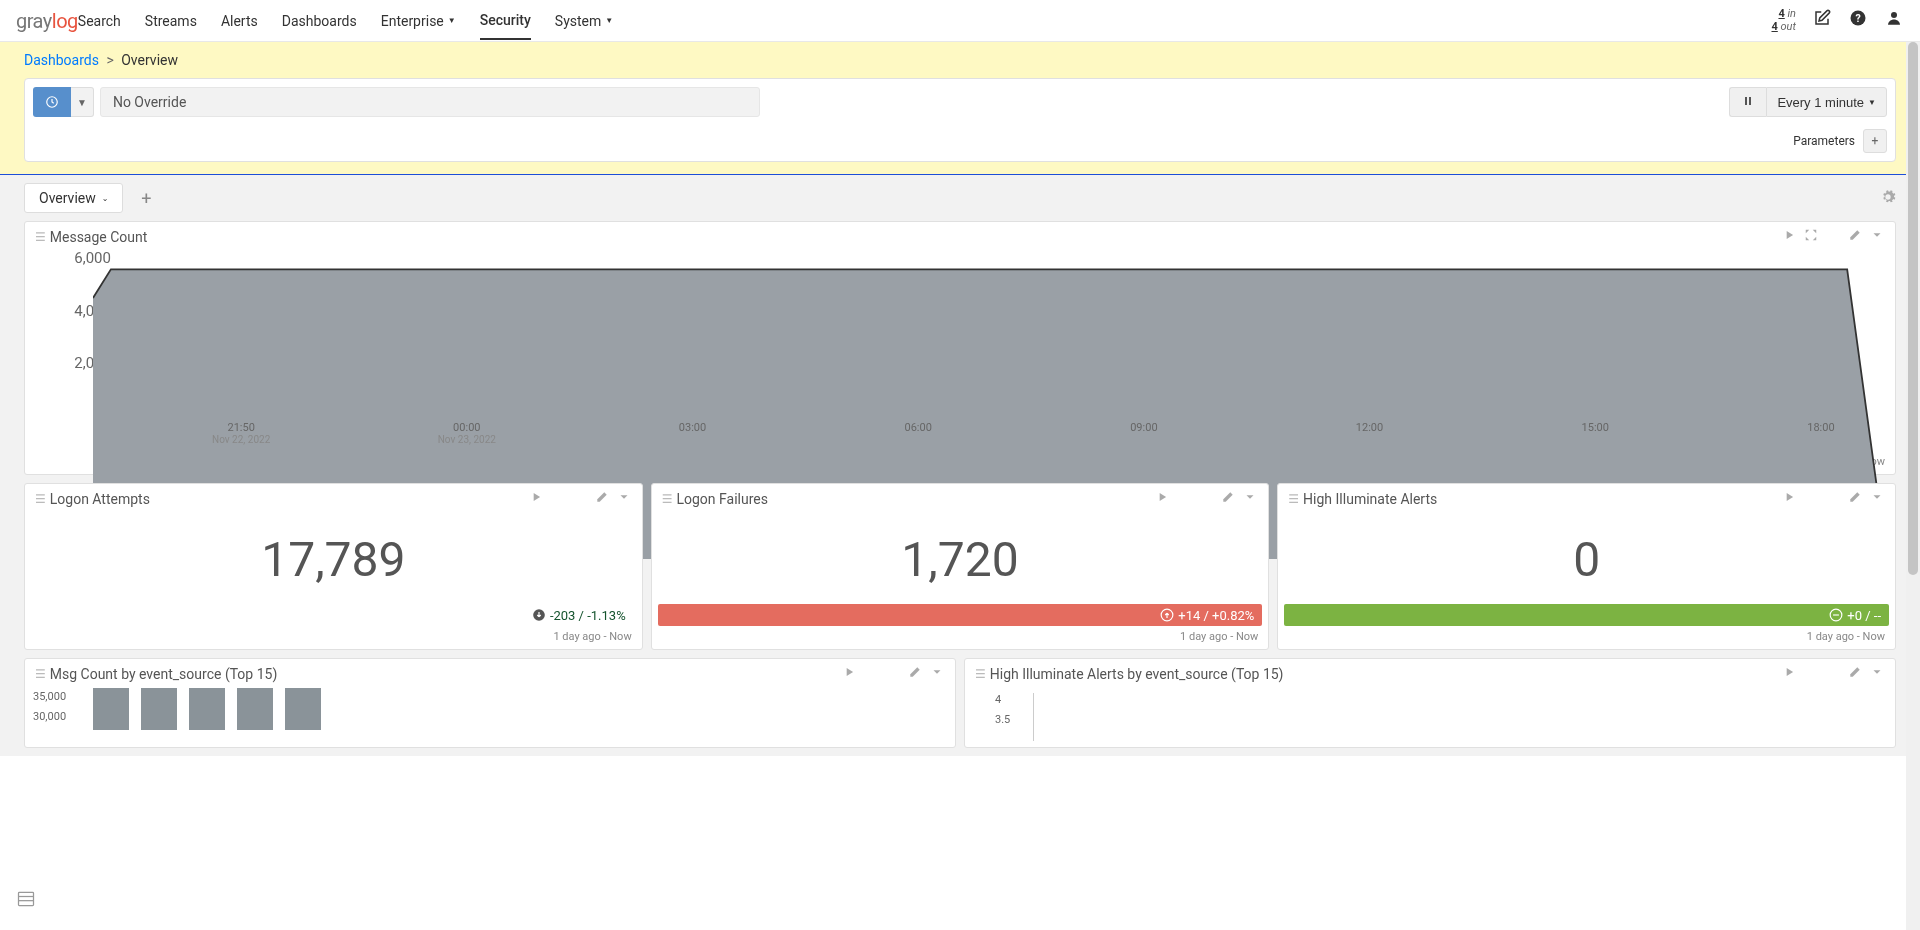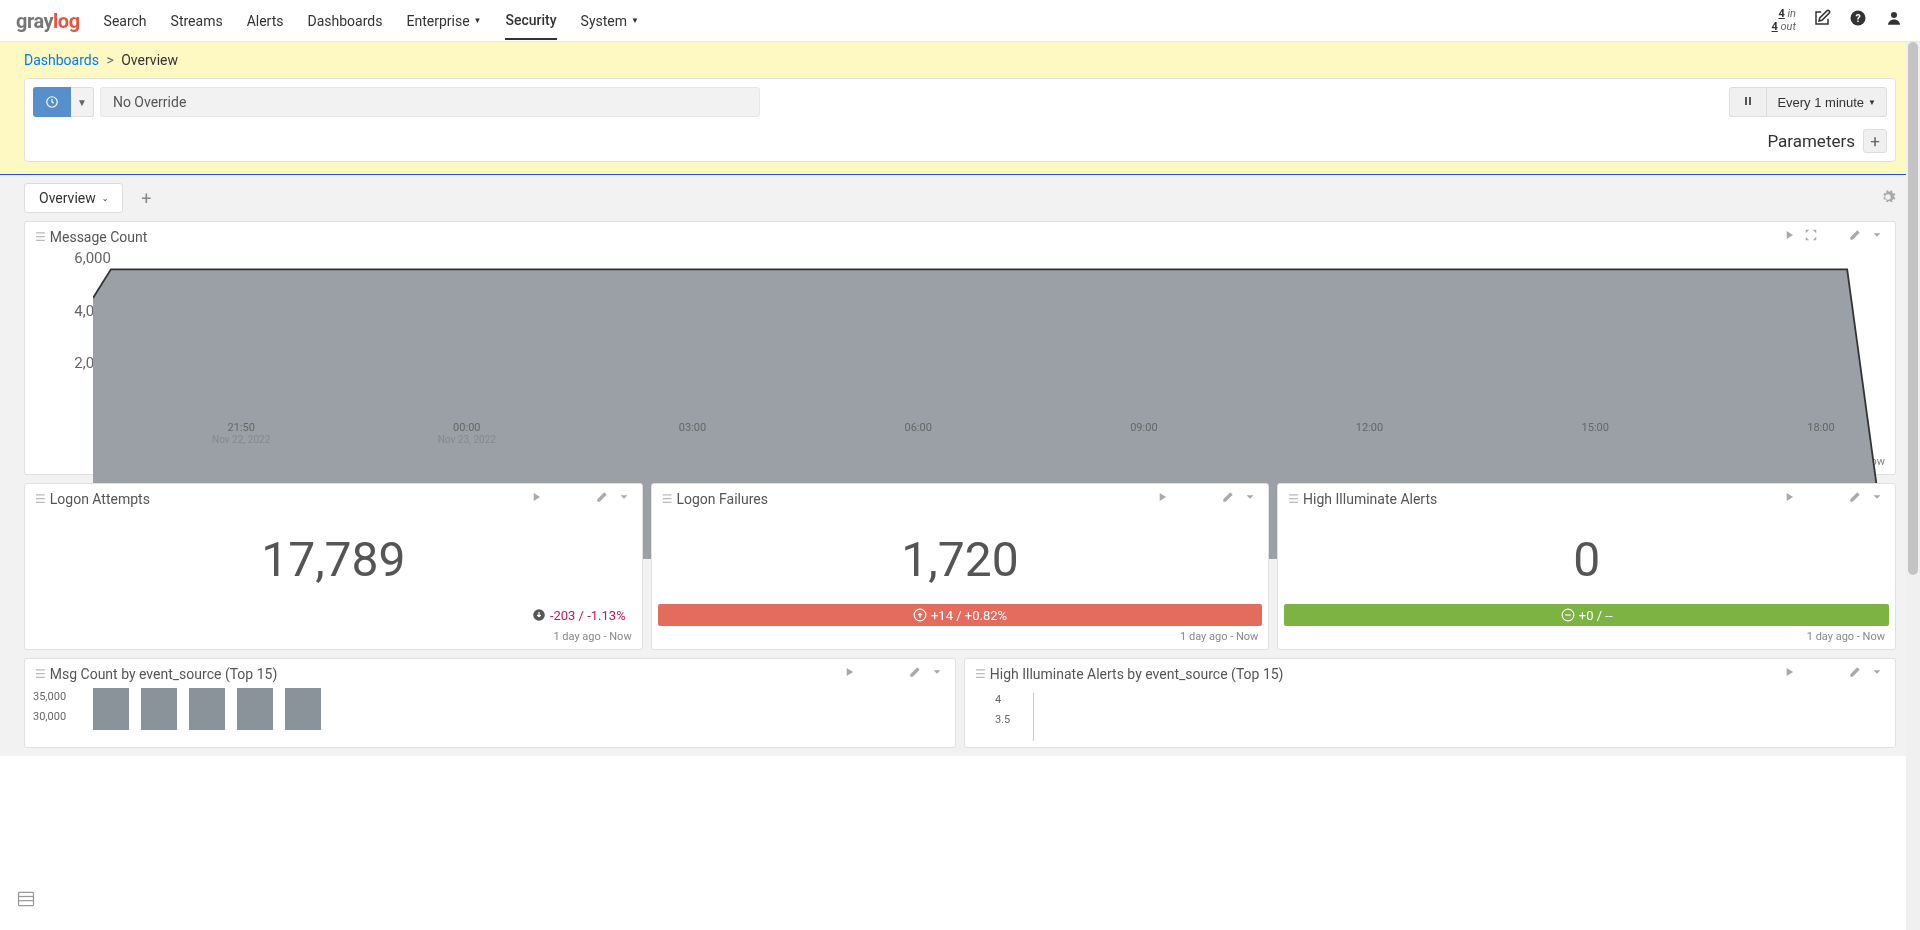--- a/index.html
+++ b/index.html
@@ -1,20 +1,20 @@
 <!DOCTYPE html>
 <html><head>
 <meta charset="utf-8">
 <style>
 * { box-sizing: border-box; margin: 0; padding: 0; }
 body { font-family: -apple-system, BlinkMacSystemFont, "Segoe UI", Roboto, sans-serif; font-size: 14px; color: #333; background: #fff; }
 
 
 .topnav { display: flex; align-items: center; height: 42px; border-bottom: 1px solid #e8e8e8; padding: 0 16px; background: #fff; }
-.logo { font-size: 20px; font-weight: 700; letter-spacing: -0.5px; margin-right: 24px; }
+.logo { font-size: 20px; font-weight: 400; letter-spacing: -0.5px; }
 .logo .g1 { color: #777; }
 .logo .g2 { color: #e8543f; }
 .nav-links { display: flex; gap: 24px; flex: 1; }
 .nav-link { color: #333; text-decoration: none; font-size: 14px; padding: 10px 0; cursor: pointer; display: flex; align-items: center; gap: 4px; }
 .nav-link.active { border-bottom: 2px solid #333; font-weight: 500; }
 .caret { font-size: 8px; }
 .nav-right { display: flex; align-items: flex-start; gap: 16px; }
 .io-stats { font-size: 11px; line-height: 1.1; text-align: right; color:#333; }
 .io-stats .num { font-weight: bold; text-decoration: underline; }
 .io-stats .lbl { font-style: italic; color:#666; }
@@ -34,21 +34,21 @@
 .btn-blue-dd { background: #f2f2f2; border:1px solid #ddd; border-left:none; border-radius:0 3px 3px 0; padding:6px 6px; cursor:pointer; font-size:10px; color:#666; }
 .btn-green { background: #6aa84f; color:#fff; border:none; border-radius:3px; padding: 6px 16px; display:flex; align-items:center; cursor:pointer; }
 .override-box { flex: 0 0 660px; background:#f2f2f2; border:1px solid #e6e6e6; border-radius:3px; padding:6px 12px; color:#555; }
 .refresh-group { margin-left:auto; display:flex; }
 .btn-pause { background:#f0f0f0; border:1px solid #ddd; border-right:none; border-radius:3px 0 0 3px; padding:6px 12px; cursor:pointer; color:#555; }
 .btn-refresh { background:#f0f0f0; border:1px solid #ddd; border-radius:0 3px 3px 0; padding:6px 10px; cursor:pointer; color:#333; display:flex; align-items:center; gap:4px; font-size:13px; }
 .filter-input { flex:1; border:1px solid #ddd; border-radius:3px; padding:6px 10px; font-family: "Courier New", monospace; font-size:13px; color:#888; }
 .filter-input::placeholder { color:#aaa; }
 .bulb { color:#ffc107; font-size:16px; padding:4px 6px; cursor:pointer; }
 .btn-saveas { background:#f0f0f0; border:1px solid #ddd; border-radius:3px; padding:6px 10px; cursor:pointer; color:#333; display:flex; align-items:center; gap:4px; font-size:13px; }
-.params-row { display:flex; justify-content:flex-end; align-items:center; gap:8px; margin-top:12px; font-size:17px; }
+.params-row { display:flex; justify-content:flex-end; align-items:center; gap:8px; margin-top:12px; font-size:12px; }
 .plus-sq { background:#f0f0f0; border:1px solid #ddd; border-radius:3px; width:24px; height:24px; display:flex; align-items:center; justify-content:center; cursor:pointer; color:#666; }
 
 
 .tabs-row { display:flex; align-items:center; padding:8px 24px 2px; background:#f2f2f2; }
 .tab { background:#fff; border:1px solid #ddd; border-radius:3px; padding:6px 14px; cursor:pointer; display:flex; align-items:center; gap:6px; font-size:14px; color:#333; }
 .tab-plus { width:30px; height:30px; display:flex; align-items:center; justify-content:center; color:#888; cursor:pointer; font-size:18px; margin-left:8px; }
 .gear-right { margin-left:auto; color:#aaa; cursor:pointer; }
 
 
 .dash { padding: 6px 24px 0; background:#f2f2f2; }
@@ -69,22 +69,22 @@
 .mc-xaxis { position:absolute; left:58px; right:12px; bottom:-28px; height:28px; }
 .mc-xlab { position:absolute; font-size:11px; color:#666; transform:translateX(-50%); text-align:center; white-space:nowrap; }
 .mc-xlab .sub { display:block; font-size:10px; color:#888; }
 .w-foot { text-align:right; padding:4px 10px 6px; font-size:11px; color:#888; }
 
 
 .row3 { display:flex; gap:8px; }
 .row3 .widget { flex:1; }
 .stat-body { text-align:center; padding:18px 0 8px; }
 .stat-num { font-size:48px; color:#555; font-weight:400; }
-.trend-bar { margin:8px 6px 0; height:22px; border-radius:2px; display:flex; align-items:center; justify-content:center; padding:0 8px; color:#fff; font-size:13px; gap:4px; }
-.trend-none { color:#be185d; justify-content:flex-end; padding:0 10px; }
+.trend-bar { margin:8px 6px 0; height:22px; border-radius:2px; display:flex; align-items:center; justify-content:flex-end; padding:0 8px; color:#fff; font-size:13px; gap:4px; }
+.trend-none { color:#14532d; justify-content:flex-end; padding:0 10px; }
 .trend-red { background:#e46c5f; }
 .trend-green { background:#7cb342; }
 .trend-icon { width:14px; height:14px; }
 
 
 .row2 { display:flex; gap:8px; }
 .row2 .widget { flex:1; min-height:90px; }
 .bars-preview { display:flex; gap:12px; align-items:flex-end; height:42px; padding-left:34px; }
 .bar { width:36px; background:#8a9399; }
 .mini-yaxis { position:absolute; left:8px; bottom:6px; font-size:11px; color:#666; }

